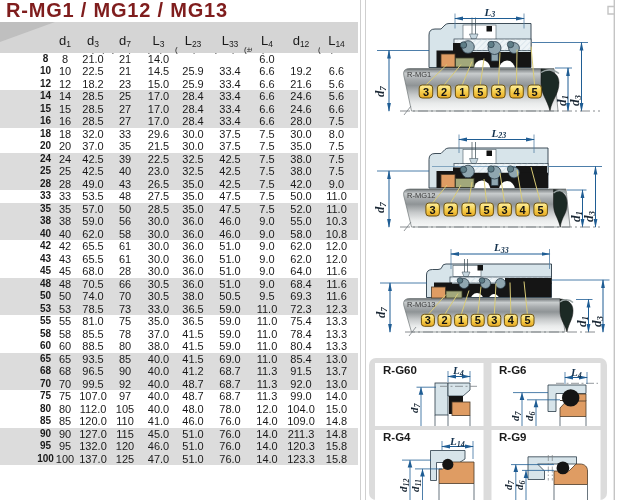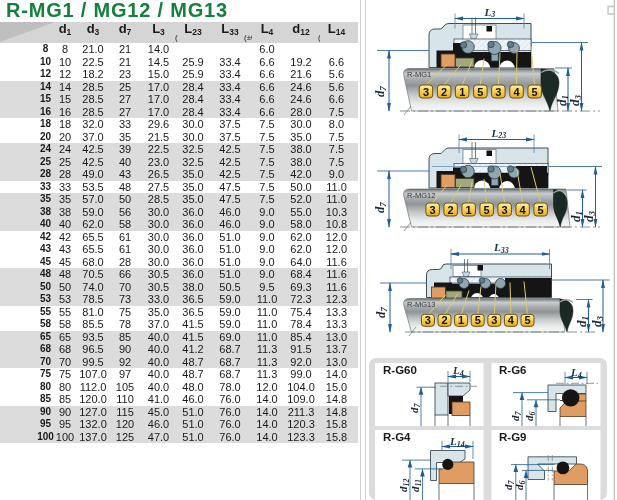--- a/index.html
+++ b/index.html
@@ -1,26 +1,26 @@
 <!DOCTYPE html>
 <html><head><meta charset="utf-8"><style>
 * { margin:0; padding:0; box-sizing:border-box; }
 html,body { width:617px; height:500px; background:#fff; overflow:hidden;
   font-family:"Liberation Sans", sans-serif; }
 #page { position:relative; width:617px; height:500px; }
-h1 { position:absolute; left:6px; top:-1px; font-size:20px; font-weight:bold; color:#15803d; letter-spacing:0.8px; }
+h1 { position:absolute; left:6px; top:-1px; font-size:20px; font-weight:bold; color:#7f1d1d; letter-spacing:0.8px; }
 table { position:absolute; left:0; top:22px; border-collapse:collapse; table-layout:fixed;
   width:358px; }
 td:last-child, th:last-child { padding-right:5px; }
 td, th { font-size:11px; color:#1a1a1a; text-align:center; vertical-align:middle;
   padding:0; height:12.5px; line-height:12.5px; white-space:nowrap; }
 tr.g td { background:#dcdcdc; }
 td.lb { font-weight:bold; font-size:10px; padding-left:36px; }
 thead th { height:21px; background:#d5d5d5; position:relative; vertical-align:top; padding:0; }
-.hm { font-weight:bold; font-size:13px; line-height:13px; display:block; margin-top:0; }
+.hm { font-weight:normal; font-size:13px; line-height:13px; display:block; margin-top:12px; }
 .hm sub { font-size:8.5px; vertical-align:-2px; }
 .hs { font-weight:normal; font-size:8px; line-height:6px; display:block; margin-top:-4.5px;margin-left:36px; }
 #tri { position:absolute; left:0; top:22px; width:0; height:0;
   border-top:20px solid #bfbfbf; border-right:55px solid transparent; z-index:2; }
 </style></head>
 <body>
 <div id="page">
 <svg width="617" height="500" viewBox="0 0 617 500" style="position:absolute;left:0;top:0">
 <defs>
 <linearGradient id="met" x1="0" y1="0" x2="0" y2="1">
@@ -657,20 +657,32 @@
           <td>58</td>
           <td>85.5</td>
           <td>78</td>
           <td>37.0</td>
           <td>41.5</td>
           <td>59.0</td>
           <td>11.0</td>
           <td>78.4</td>
           <td>13.3</td>
         </tr>
+<tr>
+          <td class="lb">60</td>
+          <td>60</td>
+          <td>88.5</td>
+          <td>80</td>
+          <td>38.0</td>
+          <td>41.5</td>
+          <td>59.0</td>
+          <td>11.0</td>
+          <td>80.4</td>
+          <td>13.3</td>
+        </tr>
 <tr class="g">
           <td class="lb">65</td>
           <td>65</td>
           <td>93.5</td>
           <td>85</td>
           <td>40.0</td>
           <td>41.5</td>
           <td>69.0</td>
           <td>11.0</td>
           <td>85.4</td>

